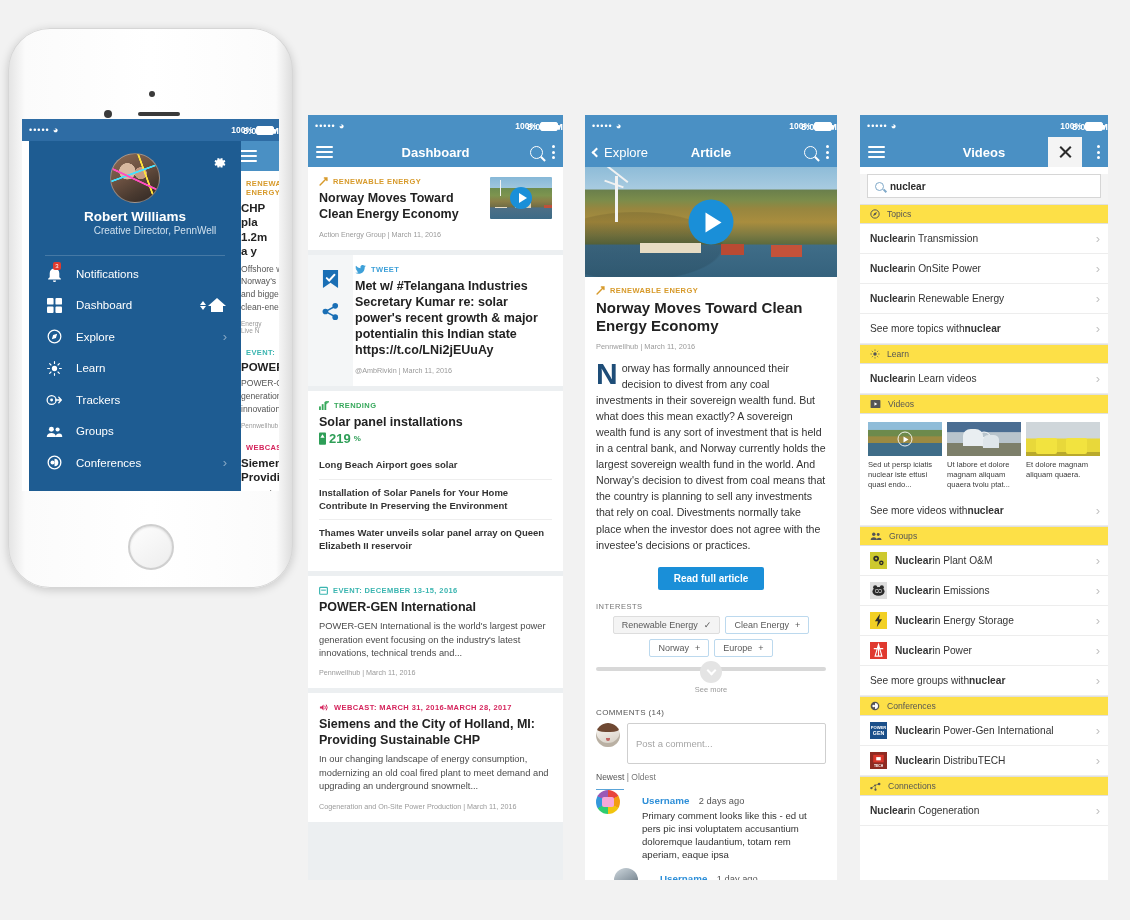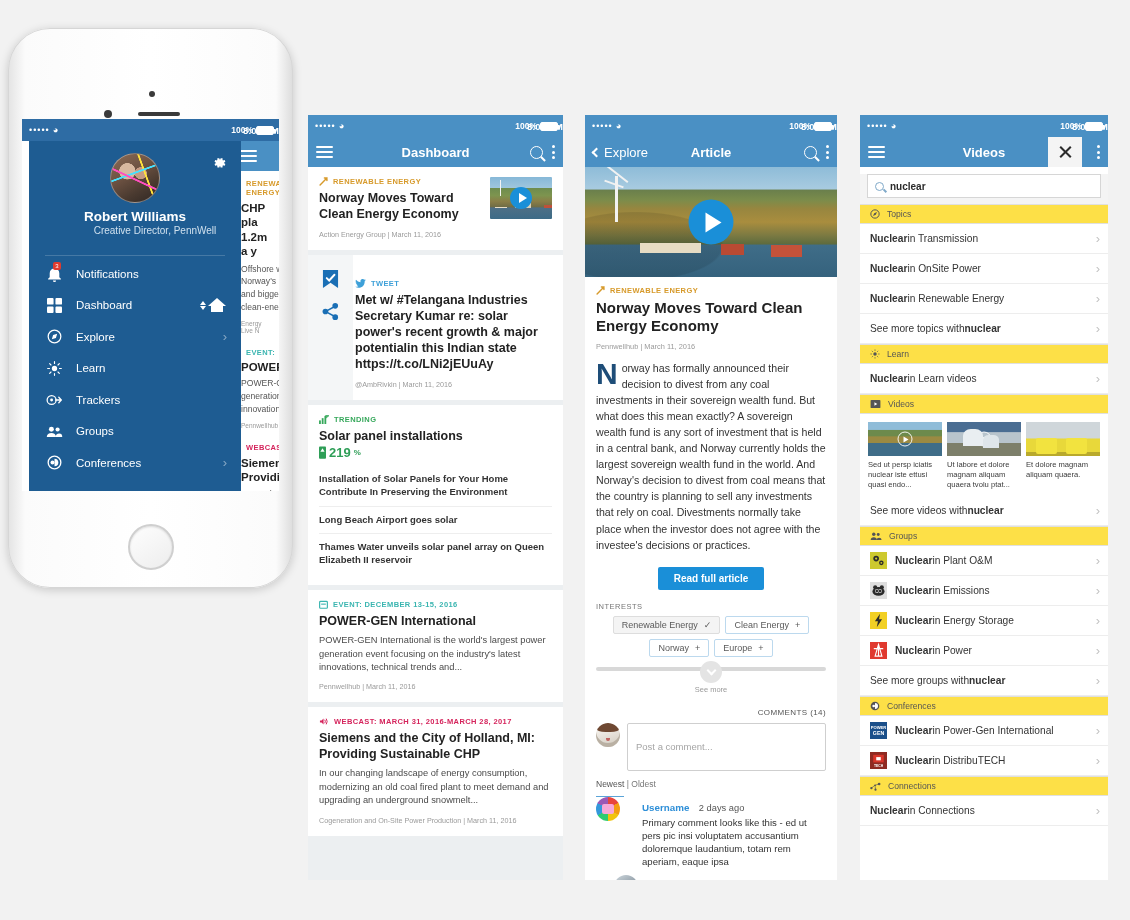--- a/index.html
+++ b/index.html
@@ -158,21 +158,21 @@
   .play-btn {
     position:absolute; left:50%; top:50%; transform:translate(-50%,-50%);
     width:22px;height:22px;border-radius:50%;background:#1a8fd8;
     display:flex; align-items:center; justify-content:center;
   }
   .play-btn:after{content:"";width:0;height:0;border-left:8px solid #fff;border-top:5px solid transparent;border-bottom:5px solid transparent;margin-left:3px;}
 
   
   .rail-card { display:flex; background:#fff; margin-bottom:5px; }
   .rail { width:45px; background:#f4f6f7; display:flex; flex-direction:column; align-items:center; padding-top:14px; gap:14px; }
-  .rail-body { flex:1; padding:24px 11px 11px 2px; }
+  .rail-body { flex:1; padding:10px 11px 11px 2px; }
   .bm-ico svg,.sh-ico svg{display:block;}
 
   .trend-pct { font-size:13px; font-weight:bold; color:#2e9e57; display:flex; align-items:center; gap:3px; margin-top:1px;}
   .trend-pct sup{font-size:8px; font-weight:bold;}
   .tlist { font-size:9.5px; color:#333; font-weight:bold; line-height:1.35; padding:7px 0; border-top:1px solid #eee; }
   .tlist:first-of-type{border-top:none;}
 
   
   .hero { position:relative; width:100%; height:110px; overflow:hidden; }
   .hero-bg{
@@ -206,30 +206,30 @@
   .read-btn{display:block;margin:14px auto 0;background:#1a8fd8;color:#fff;border:none;font-size:10px;font-weight:bold;padding:6px 16px;border-radius:2px;cursor:pointer;font-family:inherit;}
   .int-lbl{font-size:7.5px;color:#767676;letter-spacing:.5px;margin:12px 0 5px;}
   .chips{display:flex;flex-wrap:wrap;gap:5px;justify-content:center;}
   .chip{font-size:9px;color:#5a5a5a;border:1px solid #bcd9ee;border-radius:2px;padding:3px 8px;display:flex;align-items:center;gap:6px;cursor:pointer;background:#fff;}
   .chip.sel{background:#f4f4f4;border-color:#ddd;}
   .seemore-wrap{margin-top:10px;position:relative;text-align:center;}
   .seemore-bar{height:4px;background:#d8d8d8;border-radius:2px;}
   .seemore-circ{width:22px;height:22px;border-radius:50%;background:#e4e4e4;margin:-10px auto 0;display:flex;align-items:center;justify-content:center;}
   .seemore-circ i{width:7px;height:7px;border-right:2px solid #fff;border-bottom:2px solid #fff;transform:rotate(45deg);margin-top:-3px;}
   .seemore-txt{font-size:7.5px;color:#9a9a9a;margin-top:2px;}
-  .cmt-hdr{font-size:8px;color:#555;letter-spacing:.4px;margin:14px 0 6px;text-align:right;}
+  .cmt-hdr{font-size:8px;color:#555;letter-spacing:.4px;margin:14px 0 6px;}
   .cmt-input-row{display:flex;align-items:flex-start;gap:7px;}
   .av{width:24px;height:24px;border-radius:50%;flex:none;}
   .av.grump{background:linear-gradient(160deg,#f0ece6 30%,#cfc7bb 100%);position:relative;overflow:hidden;box-shadow:inset 0 -4px 0 #b9b0a3;}
   .av.grump:before{content:"";position:absolute;top:0;left:0;right:0;height:38%;background:#6e4832;border-radius:50% 50% 40% 40%;}
   .av.grump:after{content:"";position:absolute;left:50%;top:62%;width:4px;height:3px;margin-left:-2px;background:#c0625f;border-radius:0 0 3px 3px;}
   .av.nyan{background:conic-gradient(#e8453c 0 16%,#f39c12 16% 33%,#f1c40f 33% 50%,#2ecc71 50% 66%,#3498db 66% 83%,#9b59b6 83% 100%);position:relative;overflow:hidden;}
   .av.nyan:after{content:"";position:absolute;left:26%;top:30%;width:48%;height:40%;background:#f7a8d8;border-radius:2px;}
   .av.cat2{background:linear-gradient(150deg,#cfd8de 0%,#8d9aa4 55%,#4b555d 100%);}
-  .cmt-box{flex:1;border:1px solid #cfcfcf;border-radius:2px;height:48px;display:flex;align-items:center;padding:0 8px;color:#a5a5a5;font-size:9.5px;}
+  .cmt-box{flex:1;border:1px solid #cfcfcf;border-radius:2px;height:41px;display:flex;align-items:center;padding:0 8px;color:#a5a5a5;font-size:9.5px;}
   .sortrow{font-size:8.5px;color:#777;margin:8px 0 8px;}
   .sortrow b{color:#555;border-bottom:1px solid #5aa4d8;font-weight:normal;padding-bottom:7px;}
   .cmt{display:flex;gap:22px;margin-bottom:6px;}
   .cmt-user{color:#2e8fd8;font-size:9.8px;font-weight:bold;}
   .cmt-time{color:#555;font-size:9.3px;margin-left:5px;}
   .cmt-text{font-size:9.6px;color:#333;line-height:1.38;margin-top:1px;}
 
   
   .searchfield{margin:7px 7px 0;border:1px solid #d6d6d6;background:#fff;height:24px;display:flex;align-items:center;padding:0 7px;gap:6px;}
   .sf-ico{width:9px;height:9px;border:1.5px solid #7fa9c9;border-radius:50%;position:relative;flex:none;}
@@ -529,22 +529,22 @@
         <div class="card-title">Solar panel installations</div>
         <div class="trend-pct">
           <svg width="7" height="13" viewBox="0 0 8 14" fill="#2e9e57">
               <rect x="0" y="0" width="8" height="14" rx="1"></rect>
               <path d="M4 2 L6.4 6 H1.6z" fill="#fff"></path>
             </svg>
           <span>219</span>
             <sup>%</sup>
         </div>
         <div style="margin-top:6px;">
+          <div class="tlist">Long Beach Airport goes solar</div>
           <div class="tlist">Installation of Solar Panels for Your Home Contribute In Preserving the Environment</div>
-          <div class="tlist">Long Beach Airport goes solar</div>
           <div class="tlist">Thames Water unveils solar panel array on Queen Elizabeth II reservoir</div>
         </div>
       </div>
 
       <div class="card">
         <div class="kicker k-teal">
           <svg width="9" height="9" viewBox="0 0 10 10">
               <rect x=".7" y="1.6" width="8.6" height="7.6" rx="1" stroke="#3ab5b0" stroke-width="1.3" fill="none"></rect>
               <rect x="2.4" y="4" width="5.2" height="1.2" fill="#3ab5b0"></rect>
             </svg>
@@ -894,18 +894,18 @@
           <circle cx="1.8" cy="7" r="1.5"></circle>
           <circle cx="7" cy="9" r="1.4"></circle>
           <circle cx="11.6" cy="1.8" r="1.7"></circle>
           <circle cx="6.4" cy="3.4" r="1.1"></circle>
           <path d="M1.8 7 6.4 3.4 11.6 1.8M6.4 3.4 7 8.8" stroke="#555" stroke-width=".8" fill="none"></path>
         </svg>
       <span>Connections</span>
     </div>
     <div class="res-row">
       <b>Nuclear</b>
-        <span> in Connections</span>
+        <span> in Cogeneration</span>
       <span class="chev">›</span>
     </div>
   </div>
 
 </div>
 
 </body></html>

